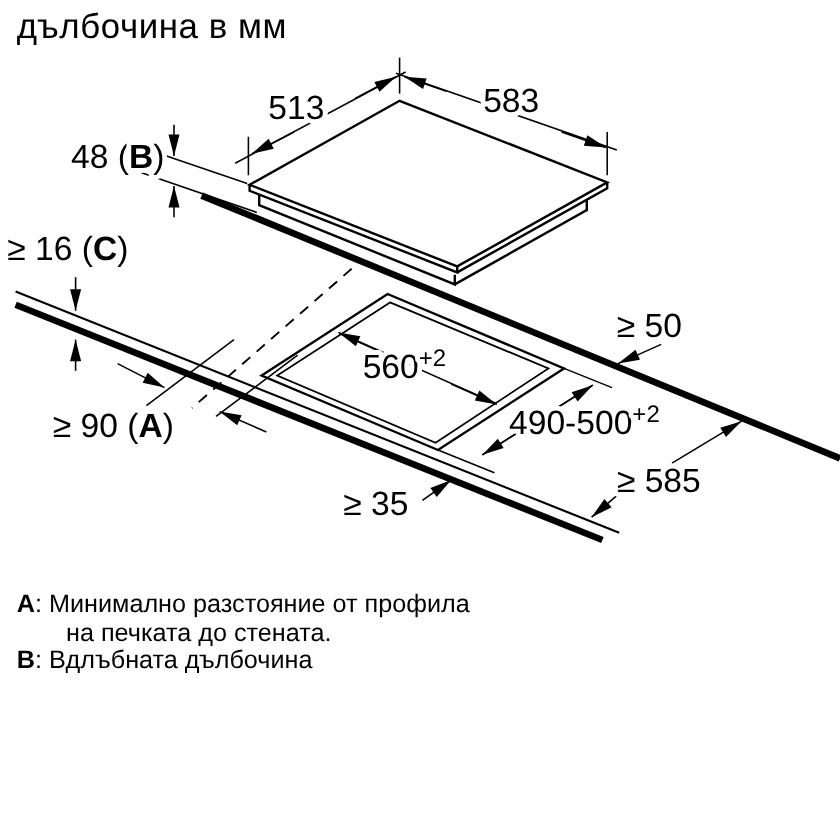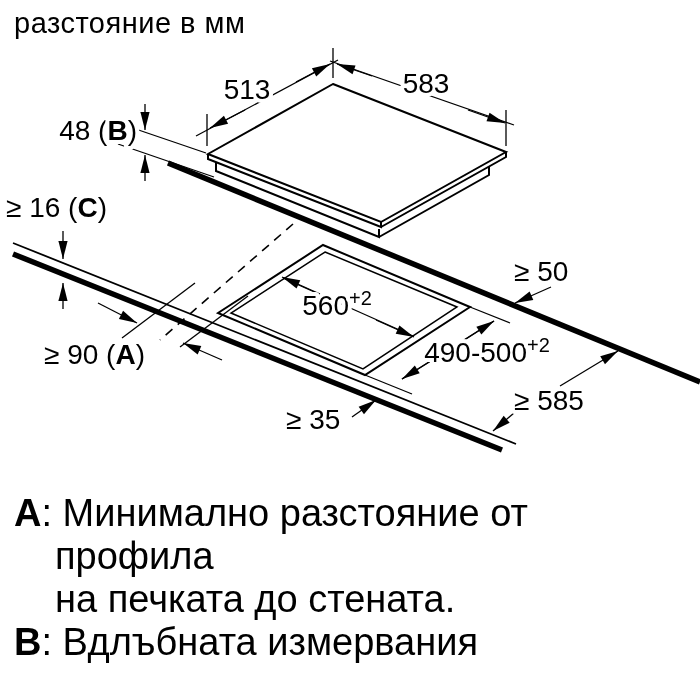--- a/index.html
+++ b/index.html
@@ -16,30 +16,30 @@
   svg { position:absolute; left:0; top:0; }
   svg text {
     font-family:"Liberation Sans", sans-serif;
     font-size:28px; fill:#000;
     paint-order:stroke; stroke:#ffffff; stroke-width:8px;
     stroke-linejoin:round;
   }
   svg text .b { font-weight:bold; }
   .legend {
     position:absolute; left:14px; top:492px; width:660px;
-    font-size:38px; line-height:1.13;
+    font-size:21px; line-height:1.13;
   }
   .legend-item { padding-left:41px; text-indent:-41px; }
   .legend-letter { font-weight:bold; }
   .legend-text { white-space:pre-wrap; }
 </style>
 </head>
 <body>
 
-<div class="title">разстояние в мм</div>
+<div class="title">дълбочина в мм</div>
 
 <svg width="700" height="490" viewBox="0 0 700 490">
   <defs>
     <marker id="ah" markerUnits="userSpaceOnUse" markerWidth="20" markerHeight="12" refX="19" refY="6" orient="auto">
       <path d="M19,6 L1,1.4 L1,10.6 Z" fill="#000" stroke="none"></path>
     </marker>
   </defs>
 
   <g>
     <line x1="168" y1="163" x2="700" y2="382" stroke="#000" stroke-width="5.5"></line>
@@ -129,14 +129,14 @@
   </g>
   <text x="549" y="410" text-anchor="middle">≥ 585</text>
 
   <line x1="352" y1="417" x2="376" y2="400" stroke="#000" stroke-width="1.3" marker-end="url(#ah)"></line>
   <text x="286" y="429">≥ 35</text>
 </svg>
 
 <div class="legend">
   <div class="legend-item"><span class="legend-letter">A</span><span>: </span><span class="legend-text">Минимално разстояние от профила
 на печката до стената.</span></div>
-  <div class="legend-item"><span class="legend-letter">B</span><span>: </span><span class="legend-text">Вдлъбната измервания</span></div>
+  <div class="legend-item"><span class="legend-letter">B</span><span>: </span><span class="legend-text">Вдлъбната дълбочина</span></div>
 </div>
 
 </body></html>

